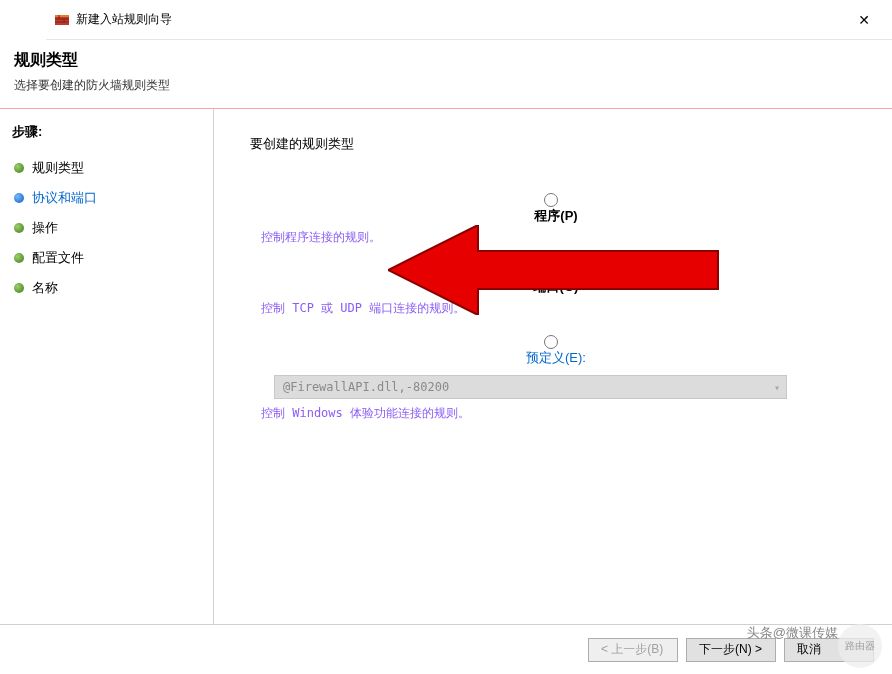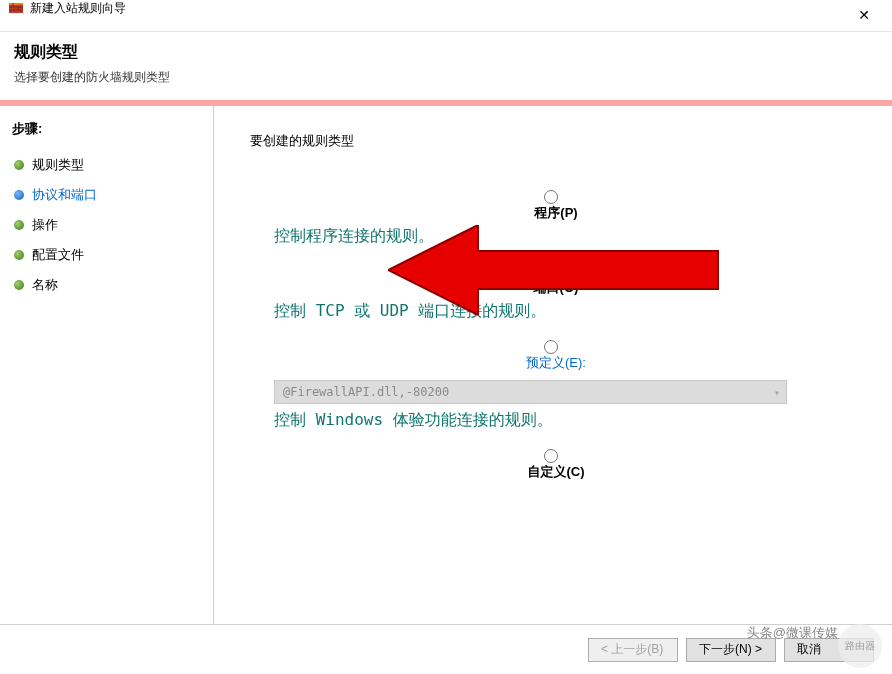--- a/index.html
+++ b/index.html
@@ -6,24 +6,26 @@
 body {
   font-family: "Microsoft YaHei", "Segoe UI", sans-serif;
   font-size: 12px;
   background: #fff;
   width: 892px;
   height: 674px;
   overflow: hidden;
   position: relative;
 }
 .titlebar {
-  height: 32px;
+  height: 40px;
   display: flex;
+  align-items: center;
   padding: 0 8px;
   border-bottom: 1px solid #e5e5e5;
+  margin-left: 46px;
 }
 .titlebar .app-icon {
   width: 16px; height: 16px;
   display: inline-flex; align-items: center; justify-content: center;
   margin-right: 6px;
 }
 .titlebar .title { flex: 1; font-size: 12px; color: #000; }
 .titlebar .close {
   width: 40px; height: 30px;
   display: flex; align-items: center; justify-content: center;
@@ -32,21 +34,21 @@
 
 .header {
   padding: 10px 14px 14px 14px;
 }
 .header h1 { font-size: 16px; font-weight: 700; color: #000; margin-bottom: 6px; }
 .header .subtitle { font-size: 12px; color: #333; }
 
 .body {
   display: flex;
   height: calc(100% - 30px - 62px - 50px);
-  border-top: 6px solid #fca5a5;
+  border-top: 1px solid #fca5a5;
   justify-content: center;
 }
 .sidebar {
   width: 214px;
   padding: 14px 12px;
   border-right: 1px solid #d0d0d0;
 }
 .sidebar .steps-title { font-size: 13px; font-weight: 700; margin-bottom: 12px; color: #000; }
 .step-item {
   display: flex; align-items: center;
@@ -73,21 +75,21 @@
 }
 .section-title { font-size: 13px; color: #000; margin-bottom: 40px; }
 
 .rule-option { margin-bottom: 18px; }
 .rule-option .row { display: flex; align-items: center; flex-direction: column; }
 .rule-option input[type=radio] {
   width: 14px; height: 14px; margin-right: 10px; cursor: pointer;
 }
 .rule-option .opt-label { font-size: 13px; font-weight: 700; color: #000; }
 .rule-option .desc {
-  font-size: 16px; color: #0f766e; margin-left: 24px; margin-top: 4px;
+  font-size: 12px; color: #8b5cf6; margin-left: 11px; margin-top: 4px;
   font-family: "SimSun", "NSimSun", monospace;
 }
 .rule-option.noselect .opt-label { color: #0066cc; font-weight: 400; }
 
 .dropdown {
   margin: 8px 0 6px 24px;
   width: 513px;
   height: 24px;
   background: #dcdcdc;
   border: 1px solid #c8c8c8;
@@ -223,24 +225,20 @@
         <span class="opt-label">预定义(E):</span>
       </label>
       <div class="dropdown">
         <span>@FirewallAPI.dll,-80200</span>
         <span class="chev">▾</span>
       </div>
       <div class="desc">控制 Windows 体验功能连接的规则。</div>
     </div>
 
     <div class="rule-option">
-      <label class="row">
-        <input type="radio" name="ruletype" style="">
-        <span class="opt-label">自定义(C)</span>
-      </label>
     </div>
   </div>
 </div>
 
 <div class="arrow-annot">
   <svg width="340" height="90" viewBox="0 0 340 90">
     <polygon points="0,45 90,0 90,26 330,26 330,64 90,64 90,90" fill="#e60000" stroke="#8a0000" stroke-width="2"></polygon>
   </svg>
 </div>
 

